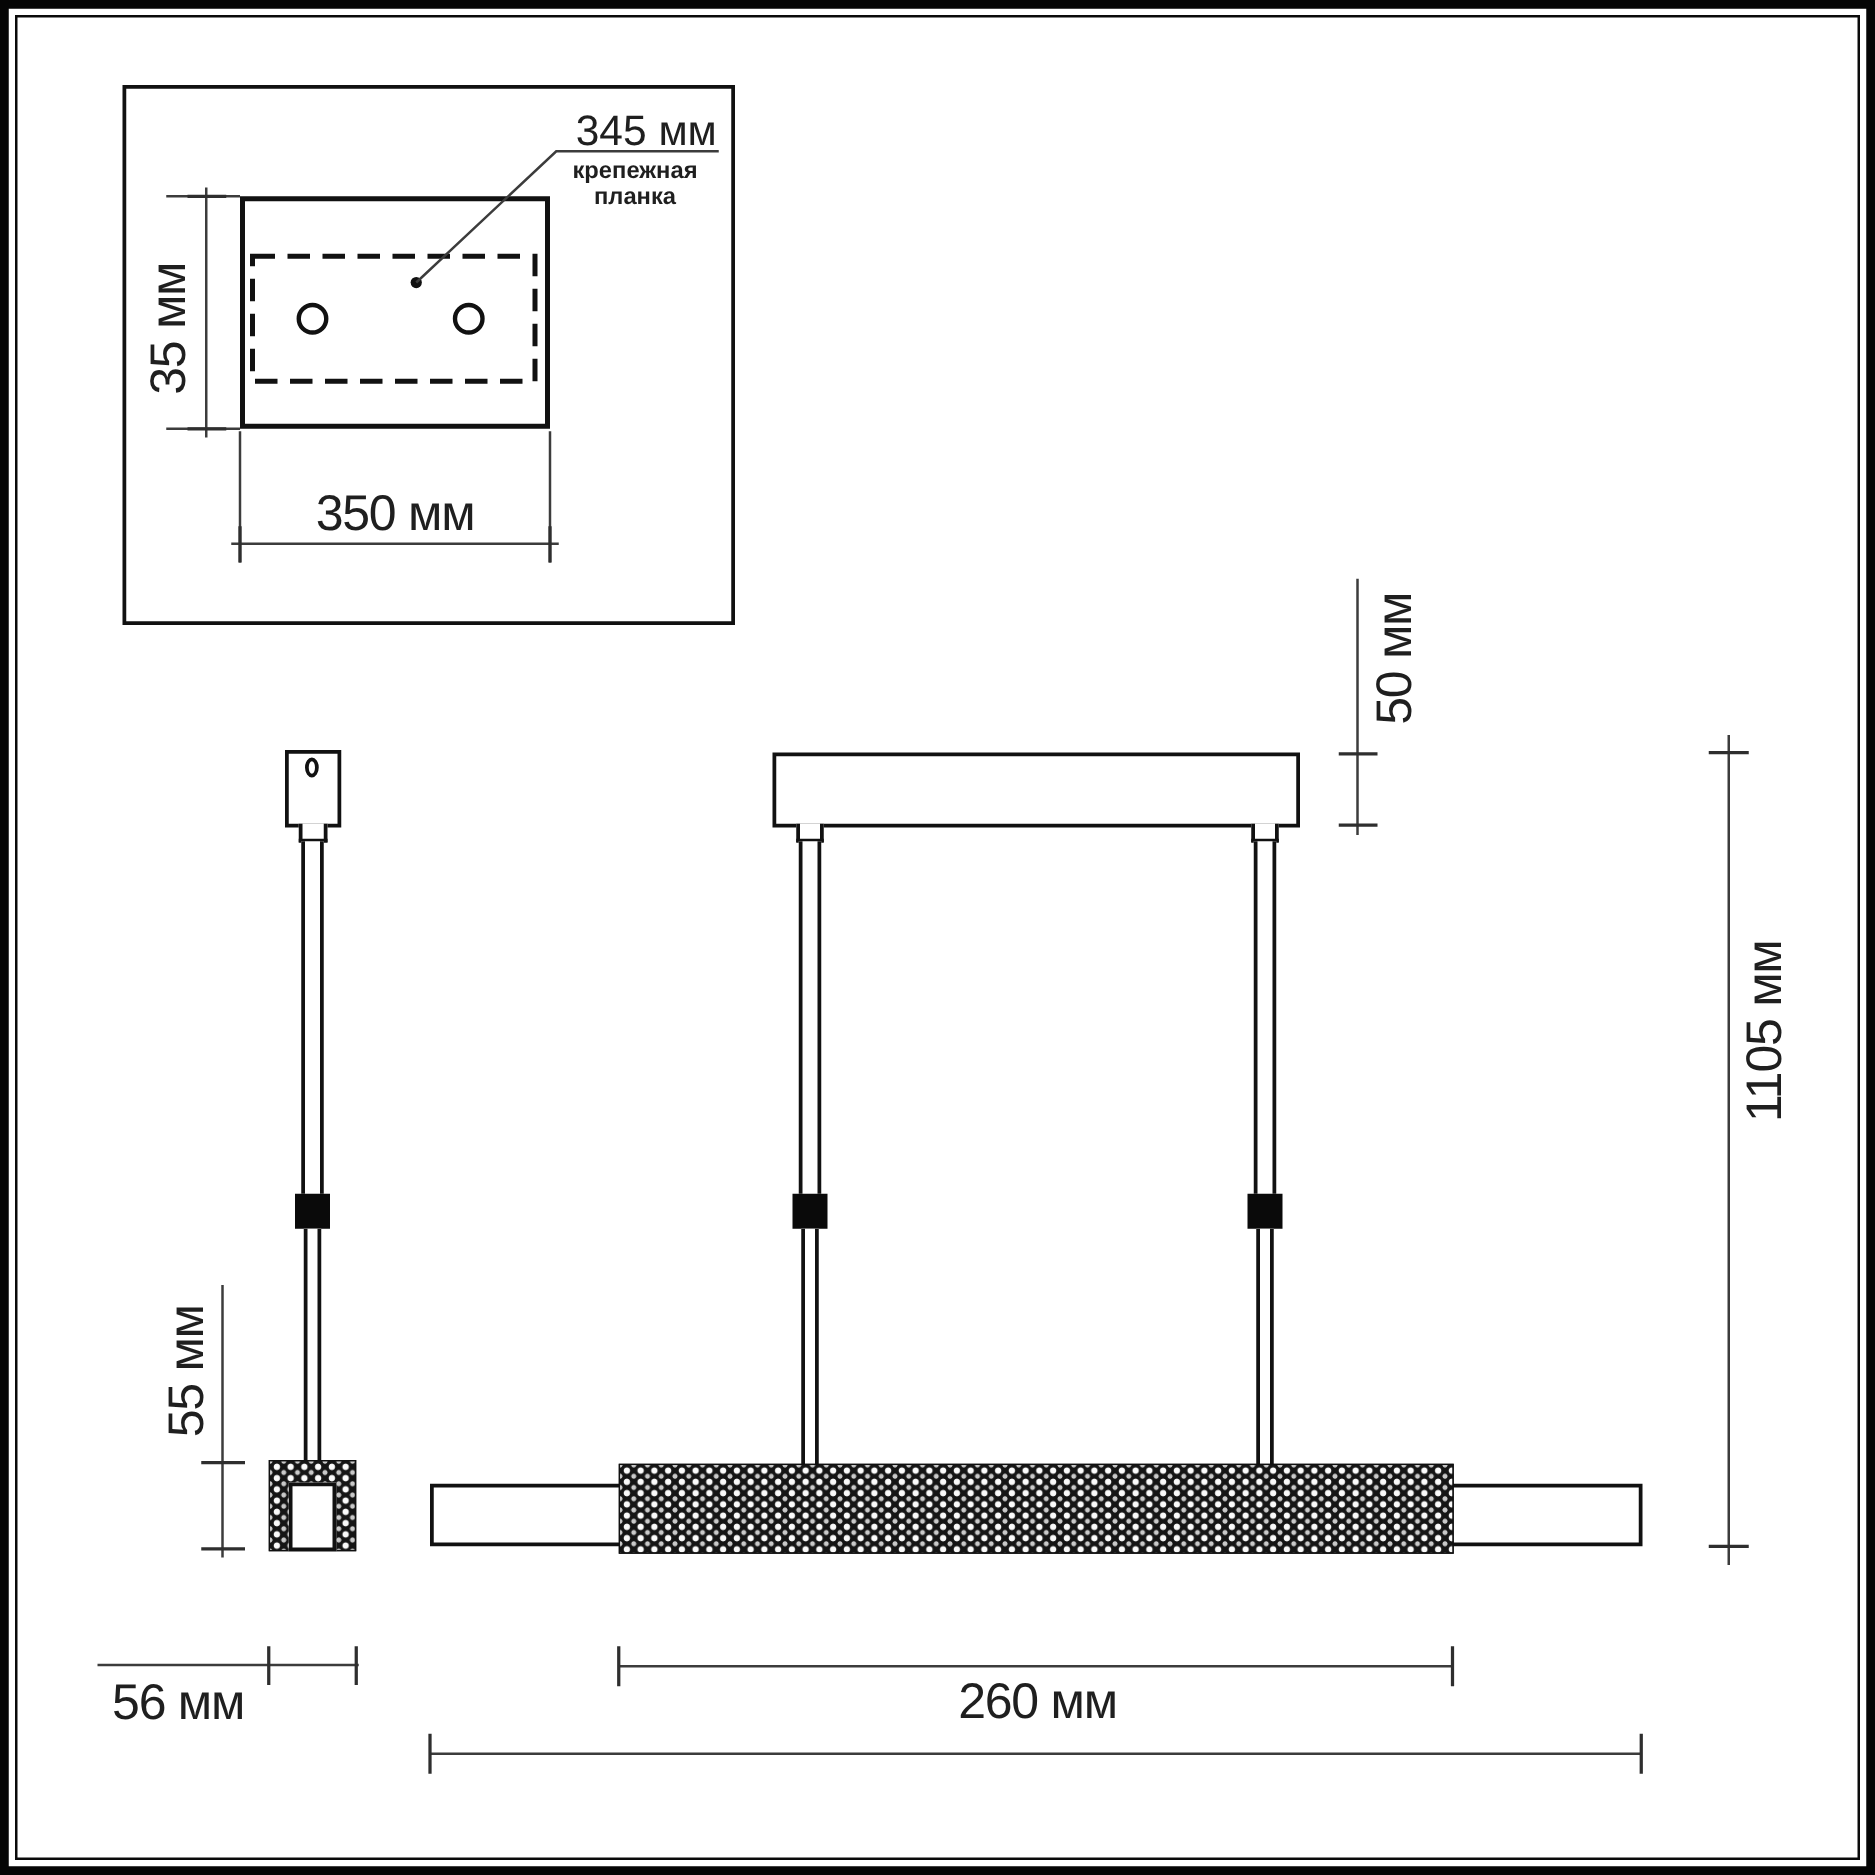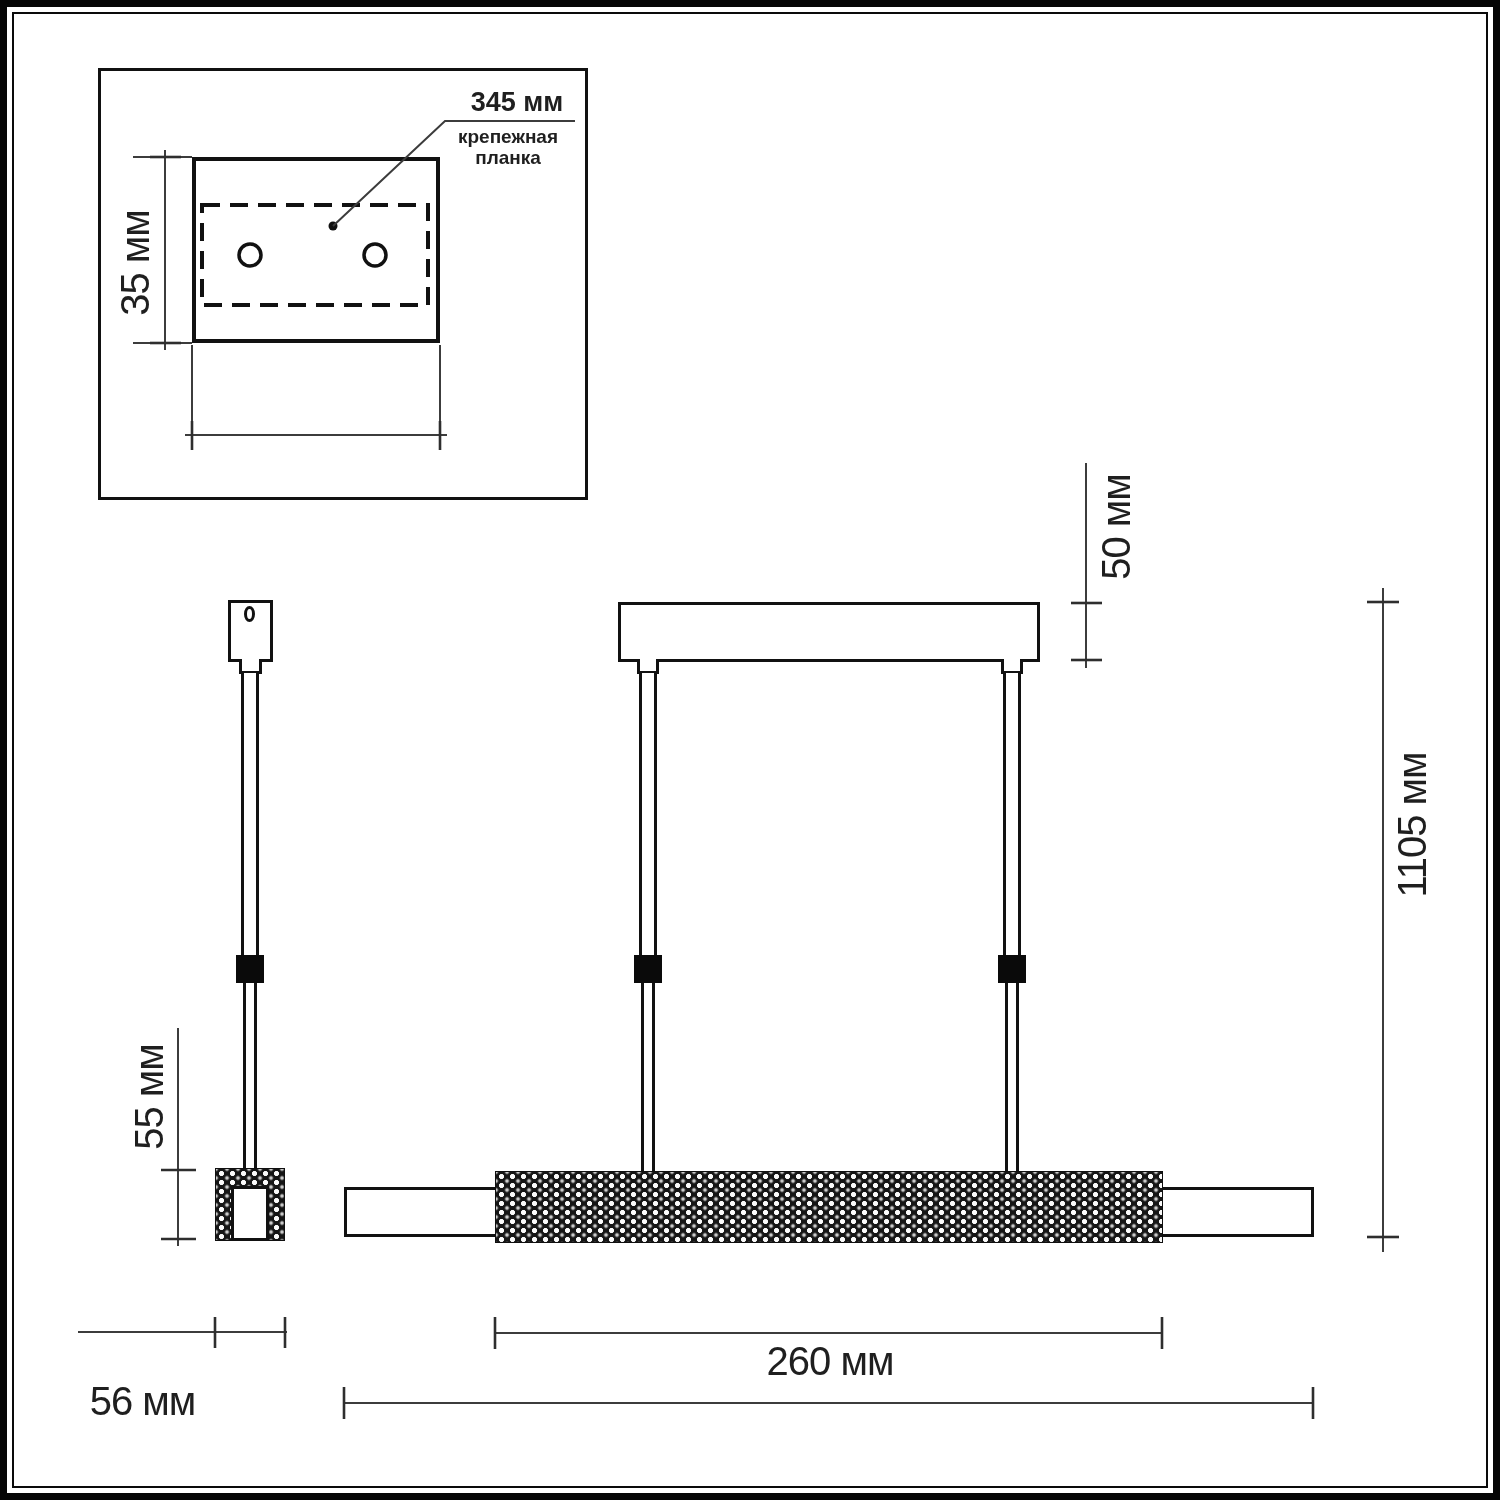--- a/index.html
+++ b/index.html
@@ -34,21 +34,21 @@
   }
   .cap-opening{background:#fff;border:3px solid #111;}
 
   
   .dim-label{
     position:absolute;box-sizing:border-box;text-align:center;
     font-size:40px;line-height:1.05;color:#1f1f1f;letter-spacing:-1px;
     white-space:nowrap;
   }
   .rot{transform:rotate(-90deg);transform-origin:center center;}
-  .leader-value{font-size:27px;font-weight:700;letter-spacing:0;}
+  .leader-value{font-size:34px;font-weight:400;letter-spacing:0;}
   .leader-caption{font-size:19px;font-weight:700;letter-spacing:0;white-space:pre-line;line-height:1.1;}
 
   svg.overlay{position:absolute;left:0;top:0;pointer-events:none;}
   .dline{stroke:#3c3c3c;stroke-width:2;fill:none;}
   .tick{stroke:#2e2e2e;stroke-width:2.6;fill:none;}
   .draw{stroke:#111;fill:none;}
 </style>
 </head>
 <body>
 
@@ -144,23 +144,24 @@
       <line x1="344" y1="1403" x2="1313" y2="1403" class="dline"></line>
       <line x1="344" y1="1387" x2="344" y2="1419" class="tick"></line>
       <line x1="1313" y1="1387" x2="1313" y2="1419" class="tick"></line>
     </g>
   </svg>
 
   <div class="dim-label leader-value" style="left:437px;top:88px;width:160px;">345 мм</div>
   <div class="dim-label leader-caption" style="left:423px;top:127px;width:170px;">крепежная
 планка</div>
   <div class="dim-label rot" style="left:55px;top:242px;width:160px;height:42px;">35 мм</div>
+  <div class="dim-label" style="left:192px;top:390px;width:248px;">350 мм</div>
 
   <div class="dim-label rot" style="left:69px;top:1076px;width:160px;height:42px;">55 мм</div>
-  <div class="dim-label" style="left:65px;top:1341px;width:155px;margin-top:39px;">56 мм</div>
+  <div class="dim-label" style="left:65px;top:1341px;width:155px;">56 мм</div>
 
   <div class="dim-label rot" style="left:1036px;top:506px;width:160px;height:42px;">50 мм</div>
   <div class="dim-label rot" style="left:1309px;top:804px;width:205px;height:42px;">1105 мм</div>
   <div class="dim-label" style="left:680px;top:1340px;width:300px;">260 мм</div>
 
   <div class="frame-inner"></div>
   <div class="frame-outer"></div>
 </div>
 
 </body></html>

